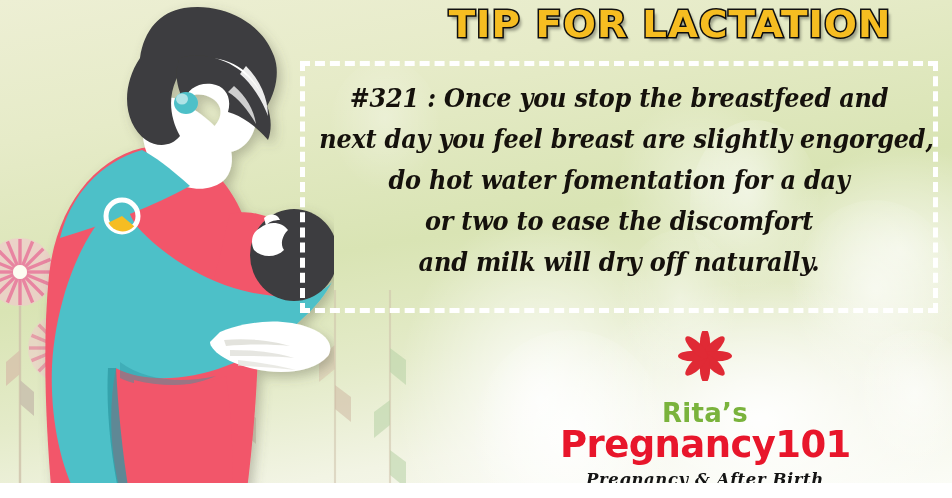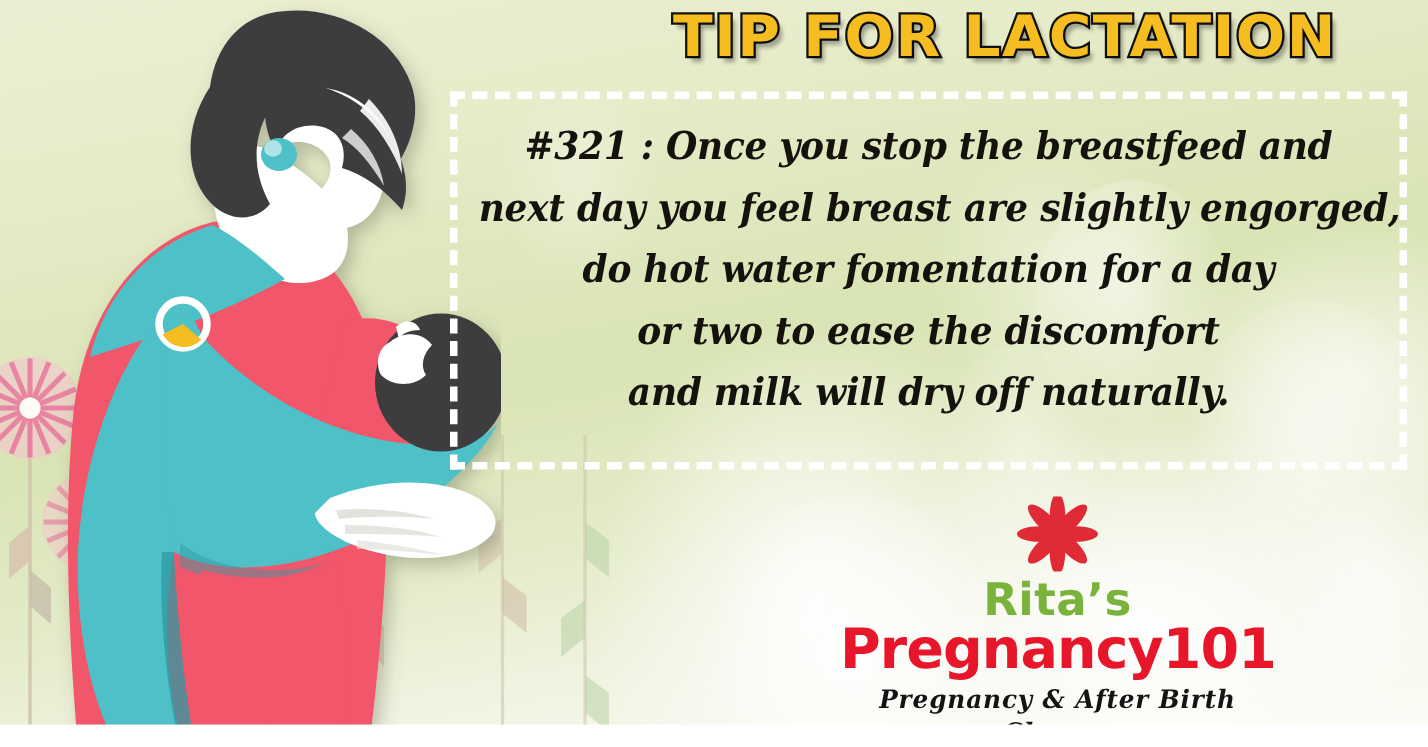--- a/index.html
+++ b/index.html
@@ -64,21 +64,21 @@
     transform:scaleX(.94);
     transform-origin:center top;
   }
   #tip-text .ln{display:block;white-space:nowrap;}
 
   
   #logo{position:absolute;left:560px;top:332px;width:290px;height:160px;text-align:center;}
   #logo-mark{height:48px;display:flex;align-items:center;justify-content:center;}
   #logo-ritas{
     font-family:"DejaVu Sans", sans-serif;font-weight:bold;
-    font-size:30px;color:#7ab33c;line-height:26px;margin-top:8px;
+    font-size:26px;color:#7ab33c;line-height:26px;margin-top:20px;
     letter-spacing:.3px;
   }
   #logo-name{
     font-family:"DejaVu Sans", sans-serif;font-weight:bold;
     font-size:37px;color:#e8162b;line-height:40px;letter-spacing:-.6px;
     margin-top:-1px;
     text-align:center;
   }
   #logo-tagline{
     font-family:"DejaVu Serif", serif;font-weight:bold;font-style:italic;

